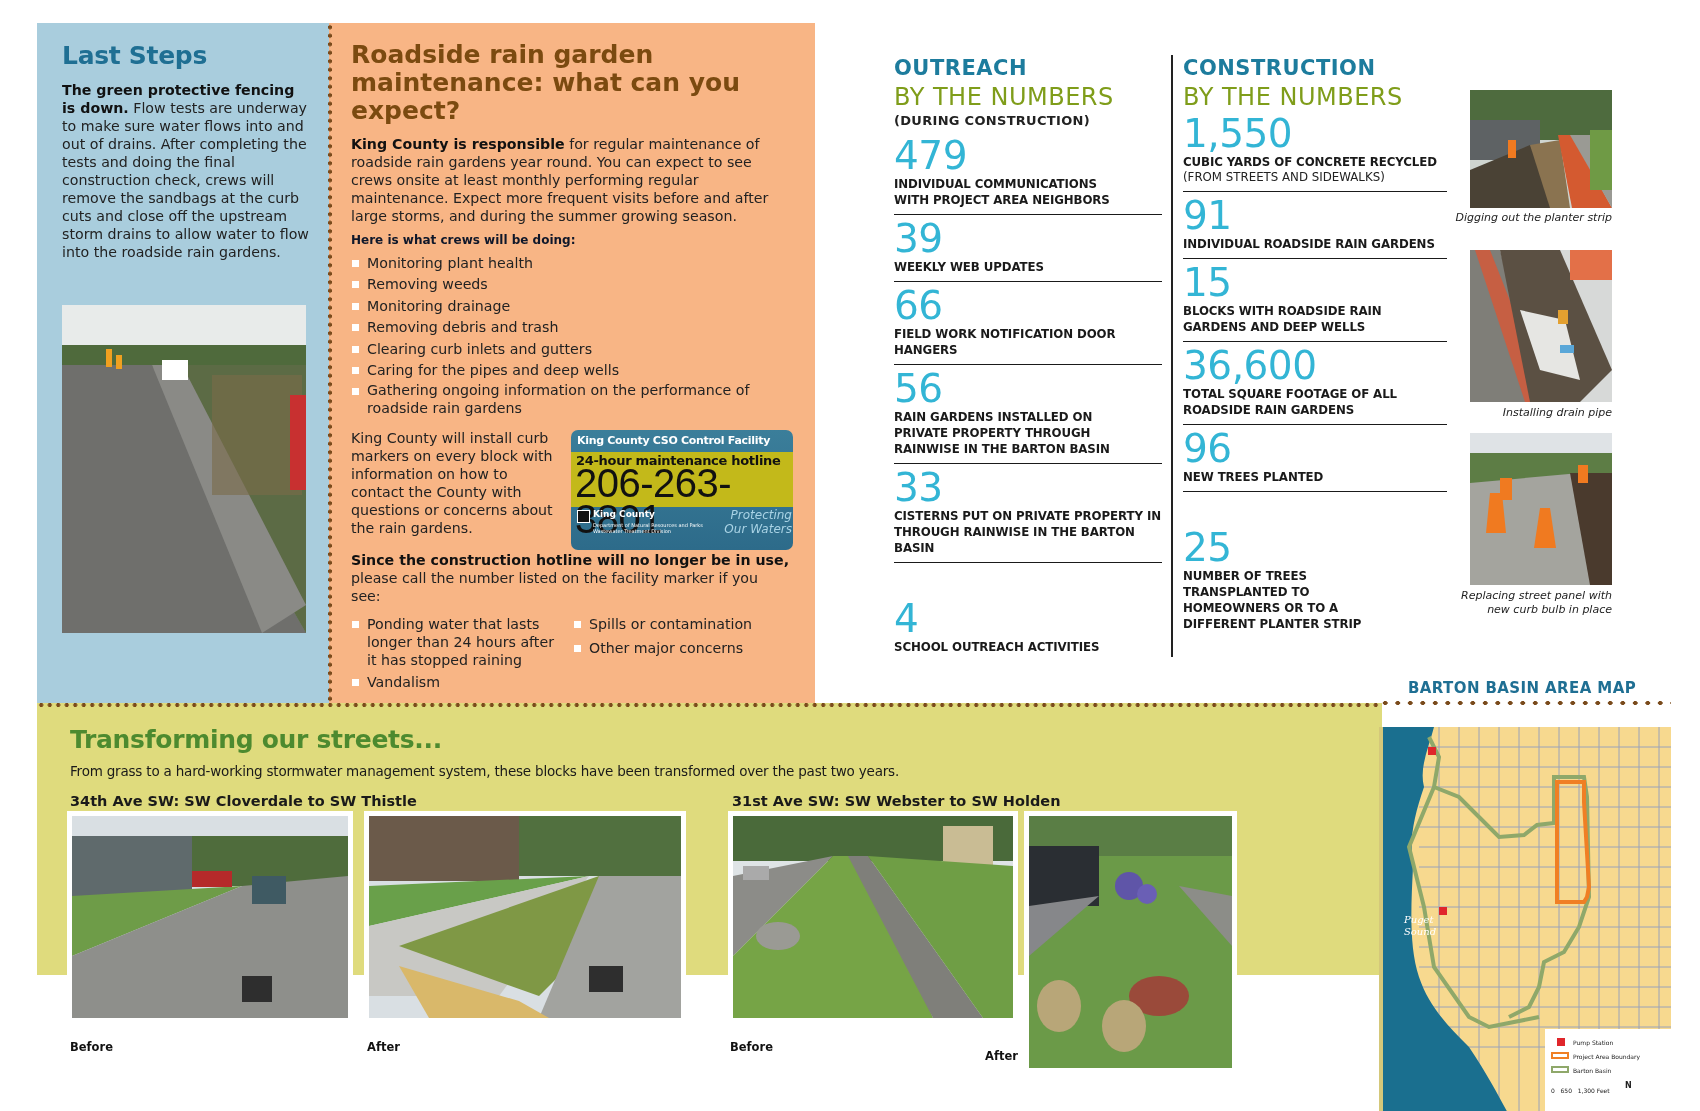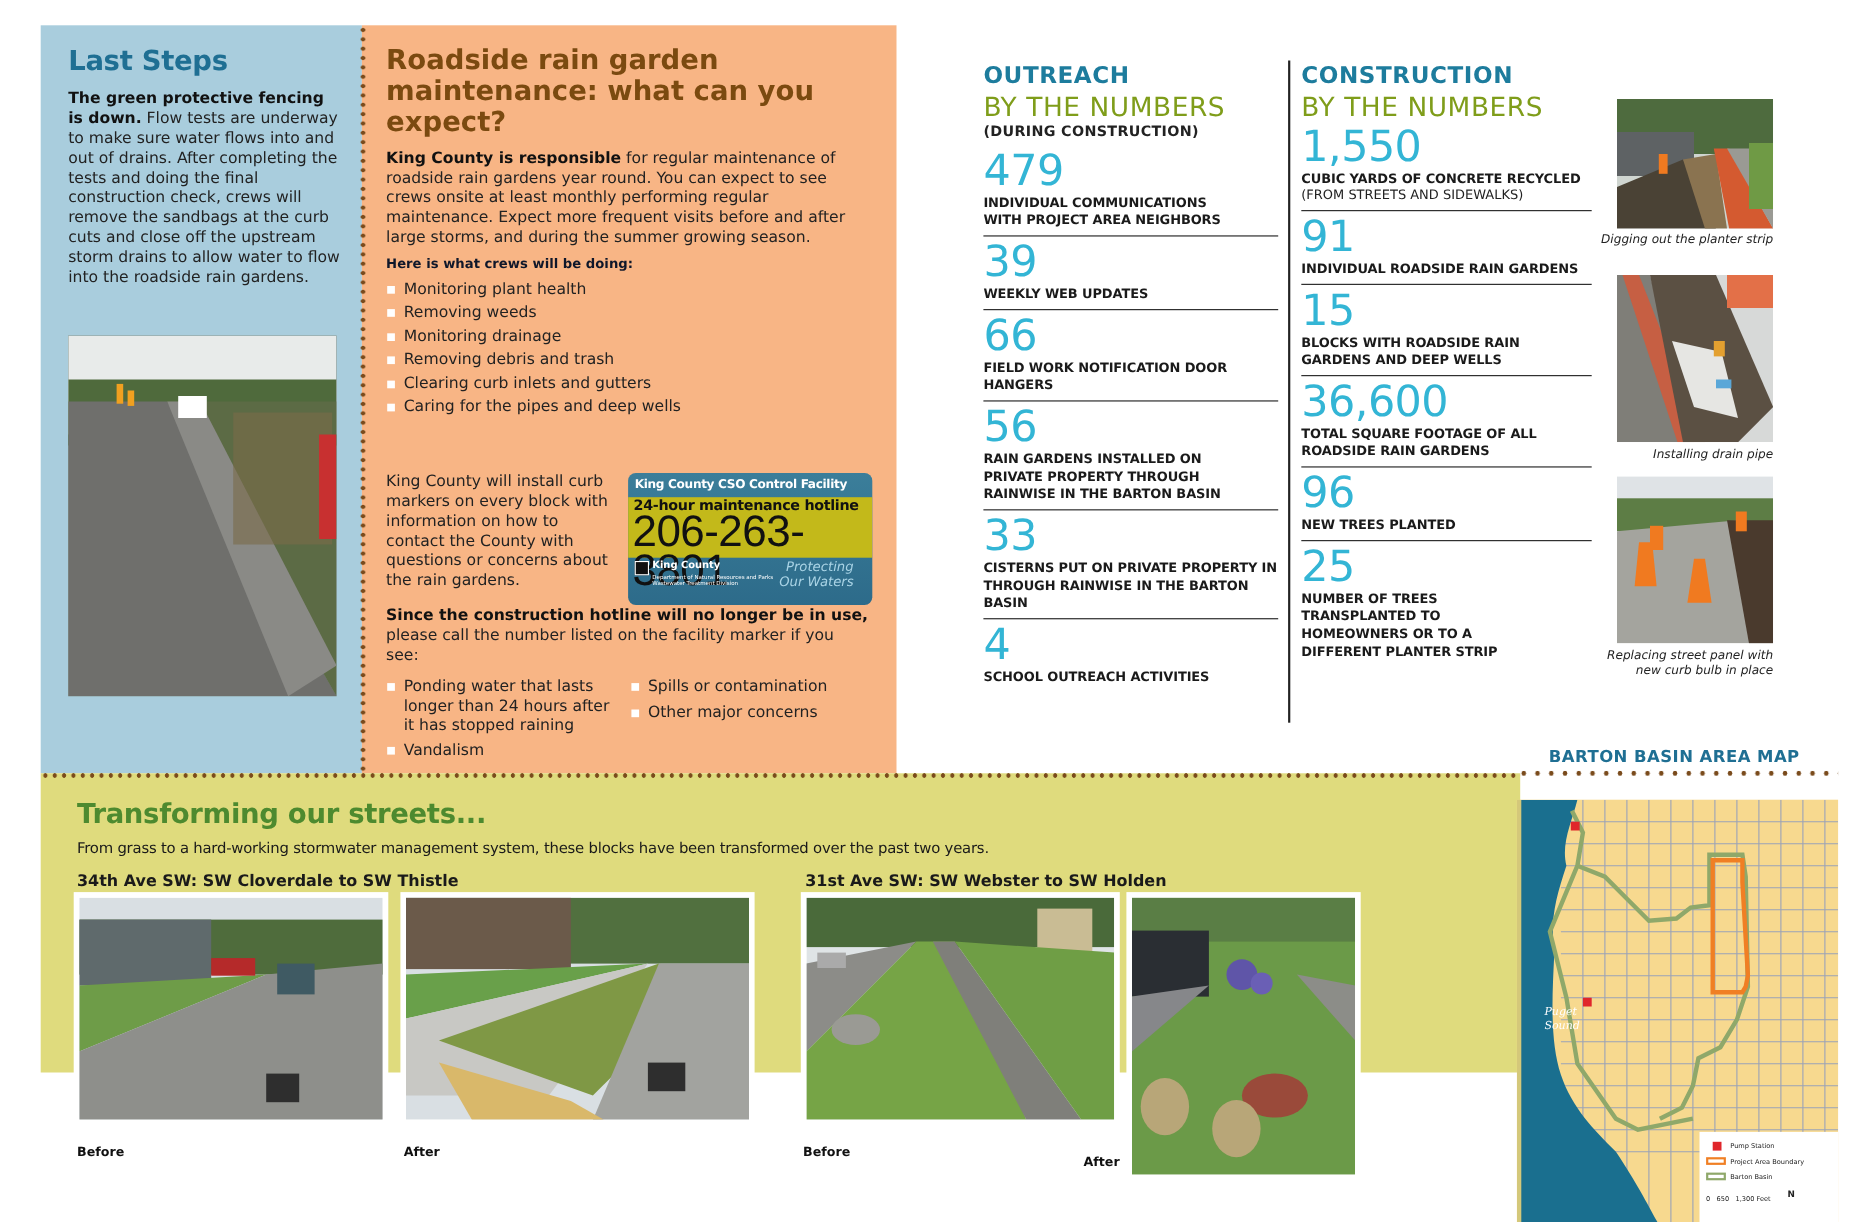--- a/index.html
+++ b/index.html
@@ -40,31 +40,31 @@
 
   
   .marker { position: absolute; left: 242px; top: 407px; width: 222px; height: 120px; background: linear-gradient(180deg,#3b7e9a 0%,#2d6b8a 100%); border-radius: 7px; overflow: hidden; }
   .marker-top { position: absolute; left: 6px; top: 4px; font-size: 11px; font-weight: bold; color: #fff; letter-spacing: -0.3px; }
   .marker-band { position: absolute; left: 0; top: 22px; width: 100%; height: 55px; background: #c3b91a; padding-left: 40px; }
   .marker-hotline { position: absolute; left: 5px; top: 1px; font-size: 13px; font-weight: bold; color: #111; letter-spacing: -0.3px; }
   .marker-phone { position: absolute; left: 4px; top: 13px; font-family: "Liberation Sans", sans-serif; font-size: 40px; line-height: 36px; color: #111; letter-spacing: -0.5px; }
   .marker-logo { position: absolute; left: 6px; top: 80px; width: 13px; height: 13px; background: #111; border: 1px solid #fff; }
   .marker-kc { position: absolute; left: 22px; top: 79px; font-size: 9px; font-weight: bold; color: #fff; }
   .marker-dept { position: absolute; left: 22px; top: 92px; width: 110px; font-size: 5px; line-height: 6px; color: #fff; }
-  .marker-protect { position: absolute; right: 17px; top: 78px; width: 70px; text-align: right; font-size: 12px; line-height: 14px; font-style: italic; color: #a9d3e5; }
+  .marker-protect { position: absolute; right: 1px; top: 78px; width: 70px; text-align: right; font-size: 12px; line-height: 14px; font-style: italic; color: #a9d3e5; }
 
   
   .num-col { position: absolute; }
   .outreach-col { left: 894px; top: 52px; width: 268px; }
   .construction-col { left: 1183px; top: 52px; width: 264px; }
   .col-title { font-family: "DejaVu Sans", sans-serif; font-weight: bold; font-size: 21px; line-height: 32px; color: #1d7c9d; letter-spacing: 0.5px; }
   .col-subtitle { font-size: 24px; line-height: 26px; color: #7f9d1a; letter-spacing: 0.5px; }
   .col-note { font-size: 13px; line-height: 18px; margin-top: 2px; font-weight: bold; color: #222; letter-spacing: 0.3px; }
   .stat { border-bottom: 1.5px solid #1a1a1a; padding: 4px 0 6px 0; }
-  .stat:last-child { border-bottom: none; }
+  .stat:last-child { border-bottom: none; margin-top: 32px; }
   .stat-value { font-size: 39px; line-height: 40px; color: #33b5d5; letter-spacing: -0.5px; }
   .stat-label { font-size: 11.8px; line-height: 16px; font-weight: bold; color: #1a1a1a; letter-spacing: -0.1px; }
   .stat-sub { font-size: 11.8px; line-height: 15px; color: #222; }
   .col-divider { position: absolute; left: 1171px; top: 55px; width: 2px; height: 602px; background: #222; }
 
   
   .cphoto { position: absolute; left: 1470px; width: 142px; overflow: hidden; }
   .cphoto-caption { position: absolute; left: 1440px; width: 172px; text-align: right; font-style: italic; font-size: 11px; line-height: 14px; color: #222; }
 
   
@@ -111,20 +111,21 @@
   <h2 class="orange-title">Roadside rain garden maintenance: what can you expect?</h2>
   <p class="orange-body"><b>King County is responsible</b><span> for regular maintenance of roadside rain gardens year round. You can expect to see crews onsite at least monthly performing regular maintenance. Expect more frequent visits before and after large storms, and during the summer growing season.</span></p>
   <p class="crews-heading">Here is what crews will be doing:</p>
   <ul class="crew-list">
     <li>Monitoring plant health</li>
     <li>Removing weeds</li>
     <li>Monitoring drainage</li>
     <li>Removing debris and trash</li>
     <li>Clearing curb inlets and gutters</li>
     <li>Caring for the pipes and deep wells</li>
+    <li style="line-height:18px;">Gathering ongoing information on the performance of roadside rain gardens</li>
   </ul>
   <p class="install-text">King County will install curb markers on every block with information on how to contact the County with questions or concerns about the rain gardens.</p>
 
   <div class="marker">
     <div class="marker-top">King County CSO Control Facility</div>
     <div class="marker-band">
       <div class="marker-hotline">24-hour maintenance hotline</div>
       <div class="marker-phone">206-263-3801</div>
     </div>
     <div class="marker-logo"></div>

